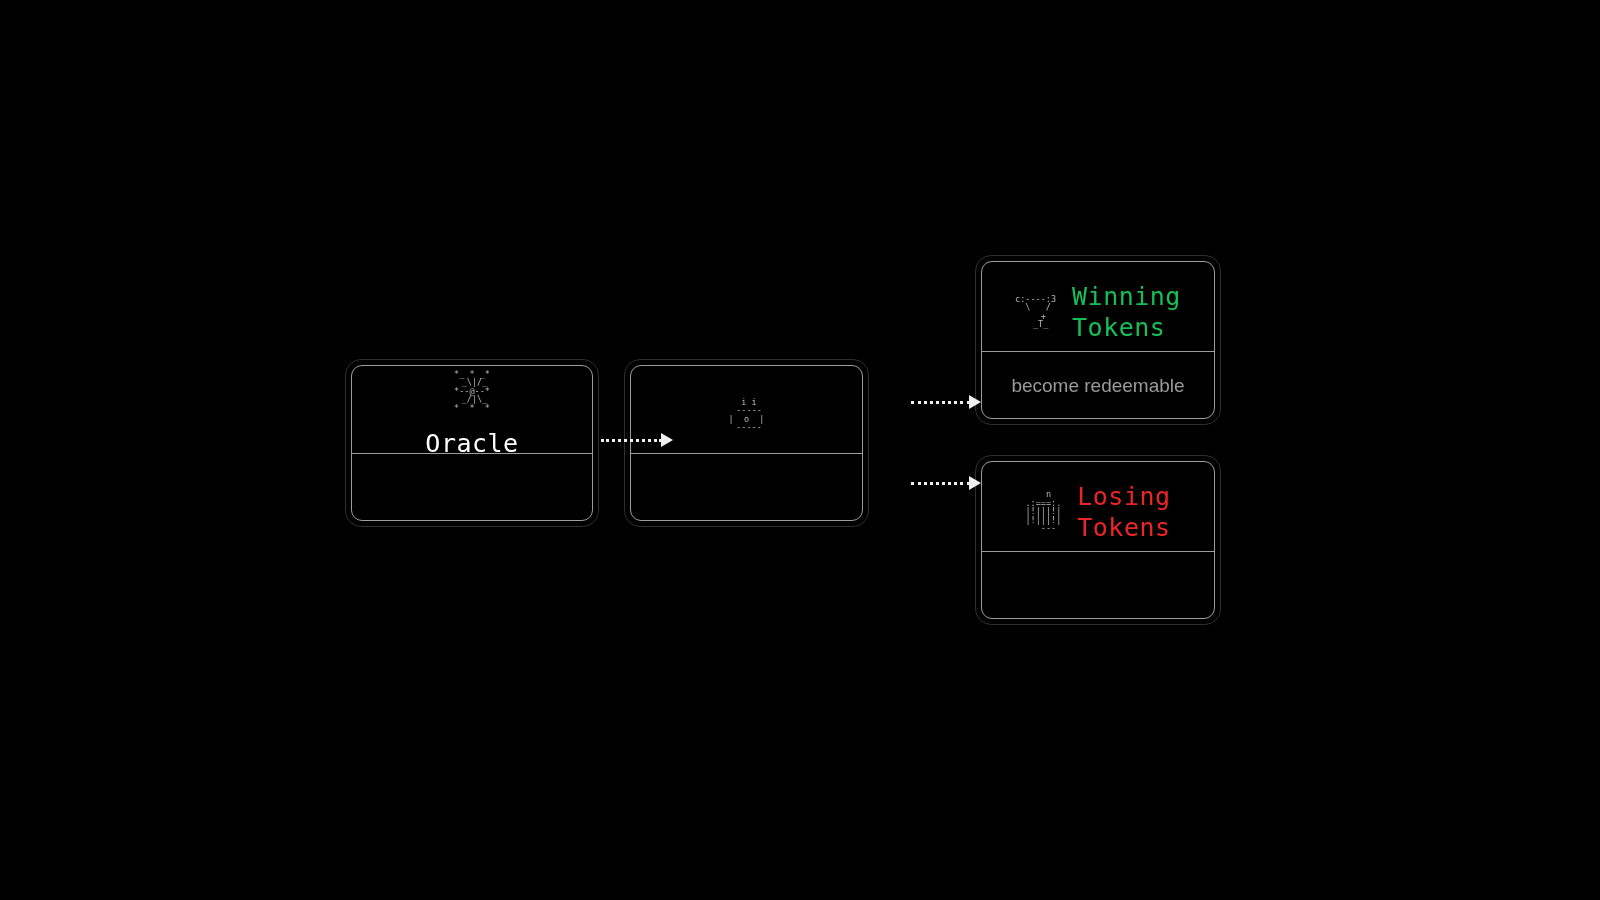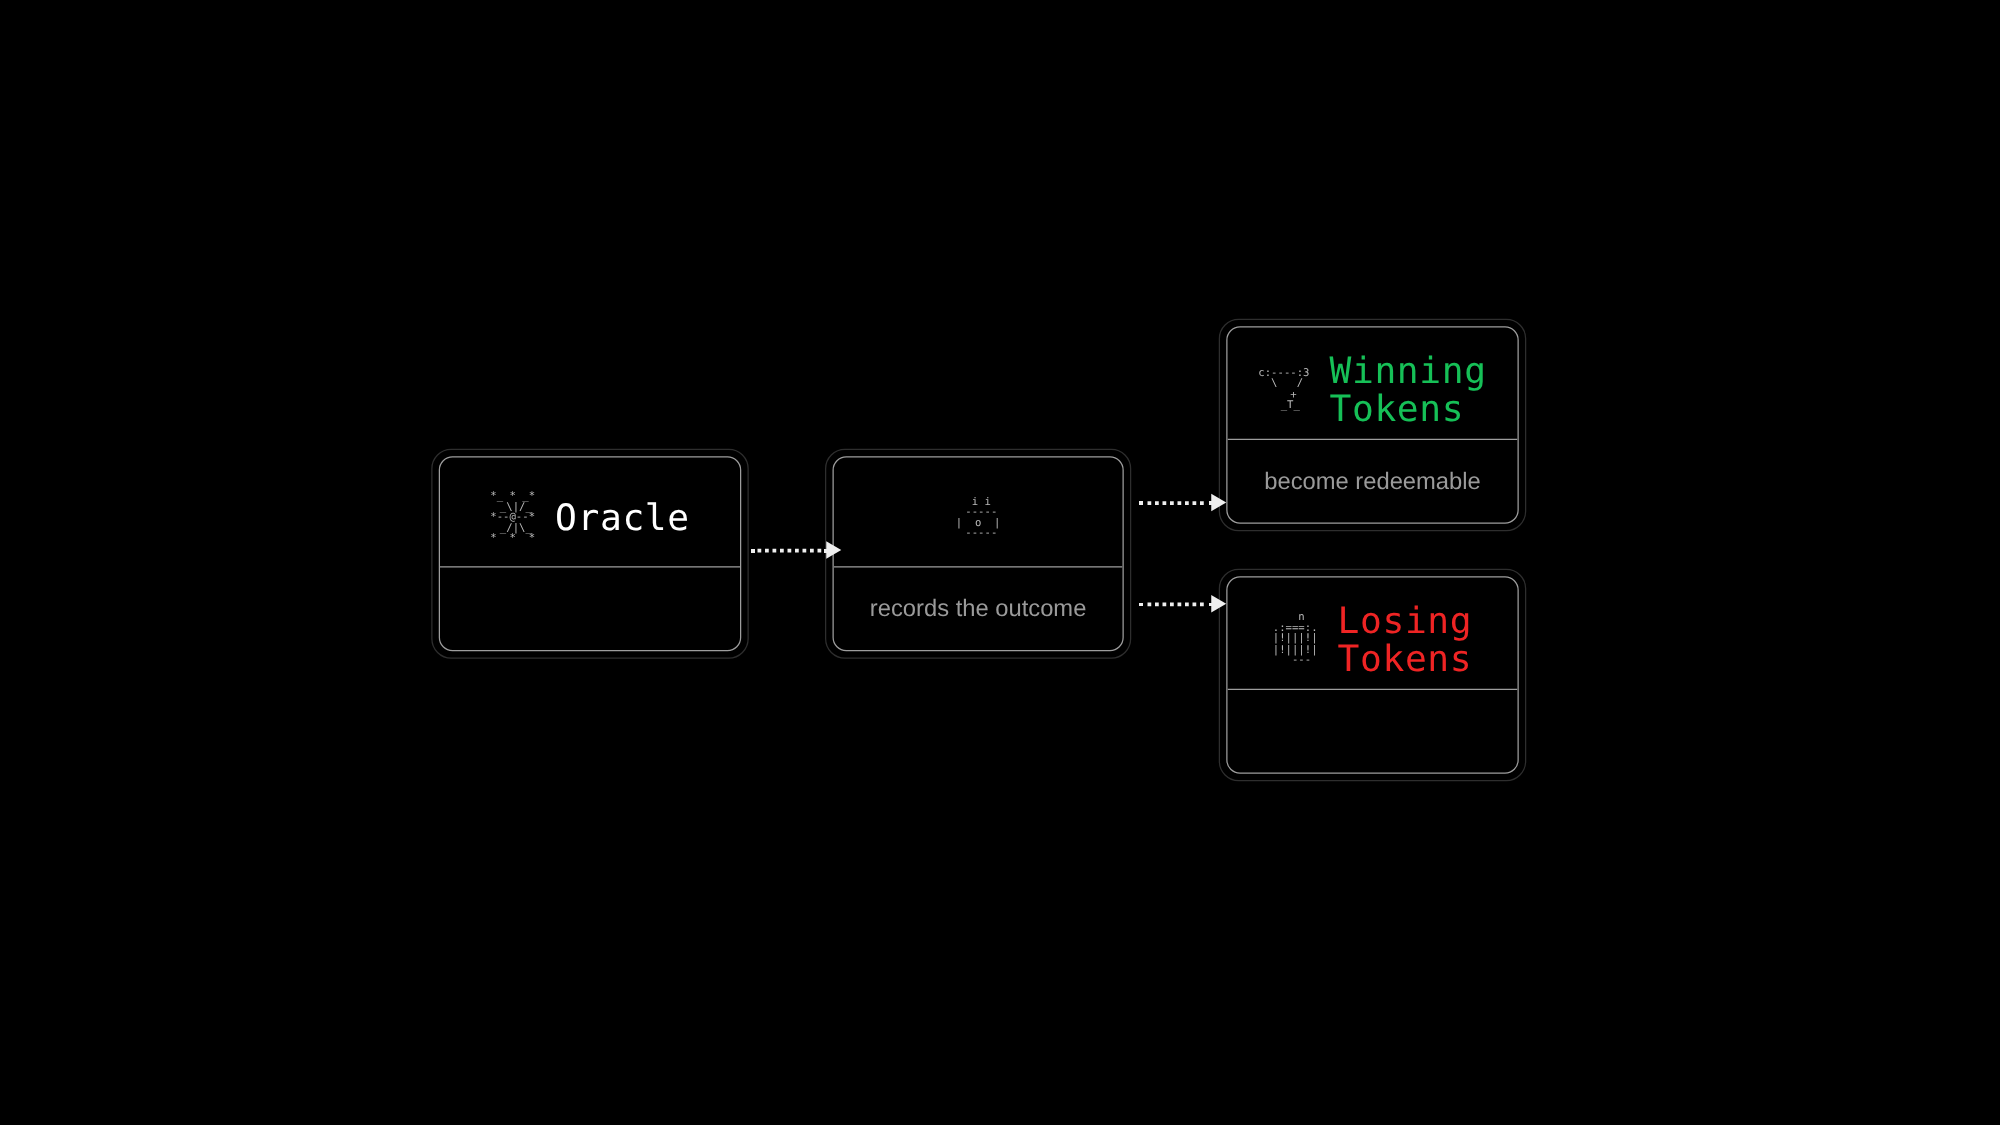--- a/index.html
+++ b/index.html
@@ -67,47 +67,47 @@
     line-height: 8.5px;
     letter-spacing: 0px;
     white-space: pre;
     color: #b9b9b9;
     text-align: center;
     flex: 0 0 auto;
   }
 
   .node-title {
     font-family: "DejaVu Sans Mono", "Liberation Mono", monospace;
-    font-size: 29px;
+    font-size: 25px;
     line-height: 31px;
     letter-spacing: 0.5px;
     white-space: pre-line;
     color: #ffffff;
     flex: 0 0 auto;
   }
   .node-title.green { color: #16c057; }
   .node-title.red   { color: #ef2424; }
 
   .node-sub {
     font-family: "Liberation Sans", sans-serif;
     font-size: 19px;
     line-height: 23px;
     color: #9a9a9a;
     text-align: center;
     white-space: nowrap;
   }
 
   
   #node-oracle   { left: 345px;  top: 359px; width: 254px; height: 168px; }
-  #node-market   { left: 660px;  top: 359px; width: 245px; height: 168px; }
+  #node-market   { left: 624px;  top: 359px; width: 245px; height: 168px; }
   #node-winning  { left: 975px;  top: 255px; width: 246px; height: 170px; }
   #node-losing   { left: 975px;  top: 455px; width: 246px; height: 170px; }
 
   #node-oracle  .node-head,
-  #node-market  .node-head { height: 88px; padding-bottom: 0; }
+  #node-market  .node-head { height: 88px; padding-bottom: 0; flex-direction: column; }
   #node-winning .node-head,
   #node-losing  .node-head { height: 90px; padding-bottom: 0; }
 
   
   .arrow {
     position: absolute;
     height: 14px;
     display: flex;
     align-items: center;
   }
@@ -146,23 +146,20 @@
     </div>
   </div>
 
   <div class="node" id="node-market">
     <div class="node-inner">
       <div class="node-head">
         <div class="ascii-icon"> i i
  -----
 |  o  |
  -----</div>
-      </div>
-      <div class="node-body">
-        <div class="node-sub">records the outcome</div>
       </div>
     </div>
   </div>
 
   <div class="node" id="node-winning">
     <div class="node-inner">
       <div class="node-head">
         <div class="ascii-icon">c:----:3
  \   /
    +

